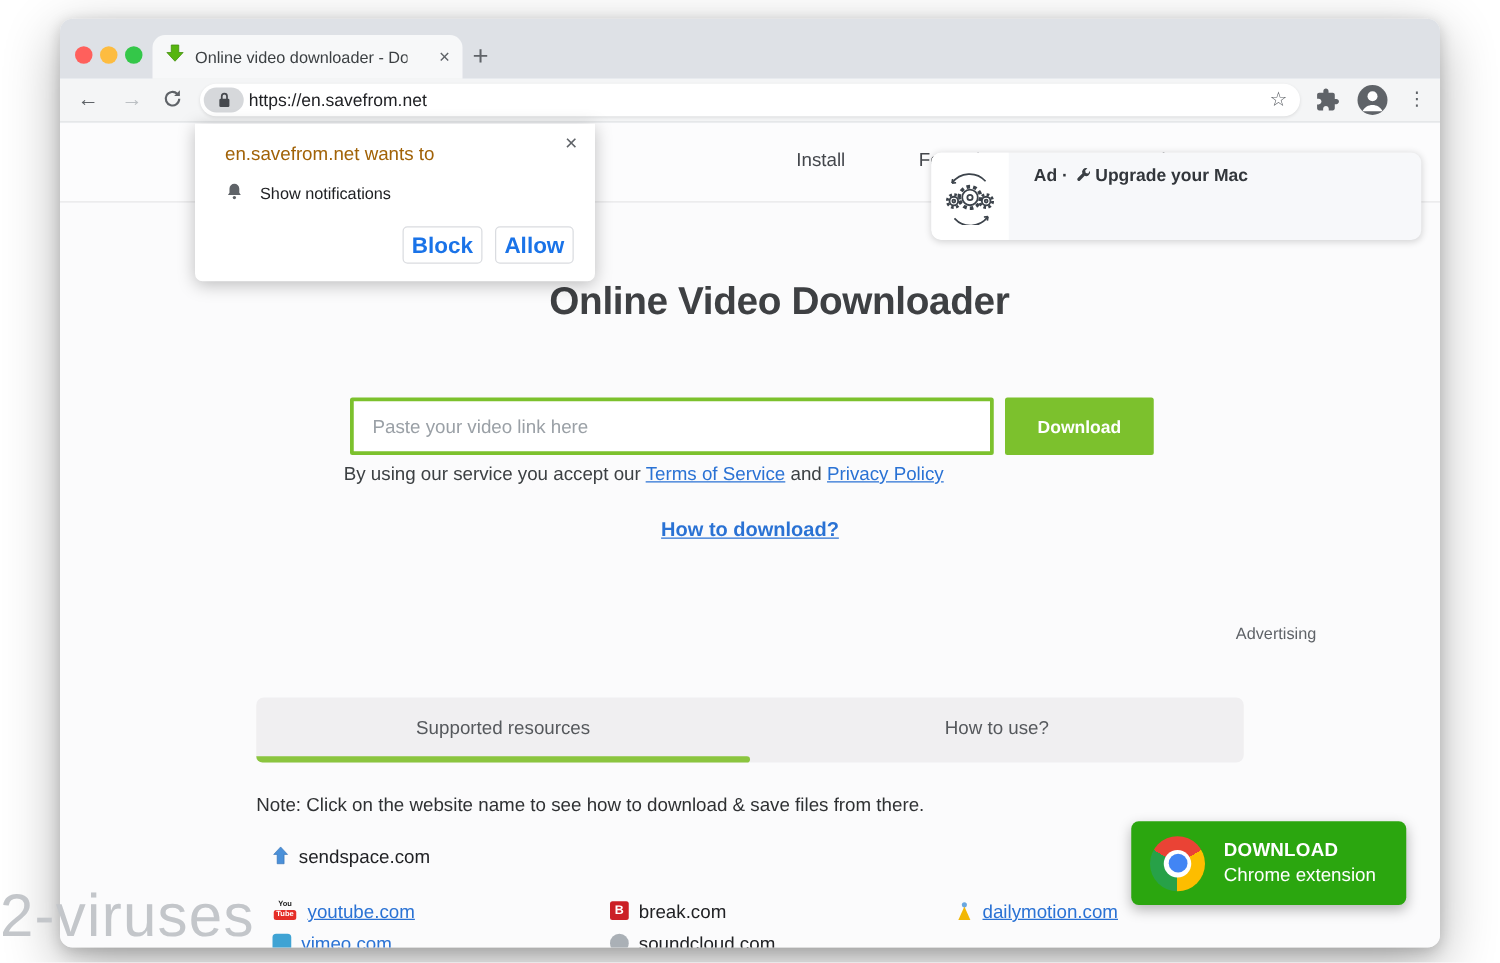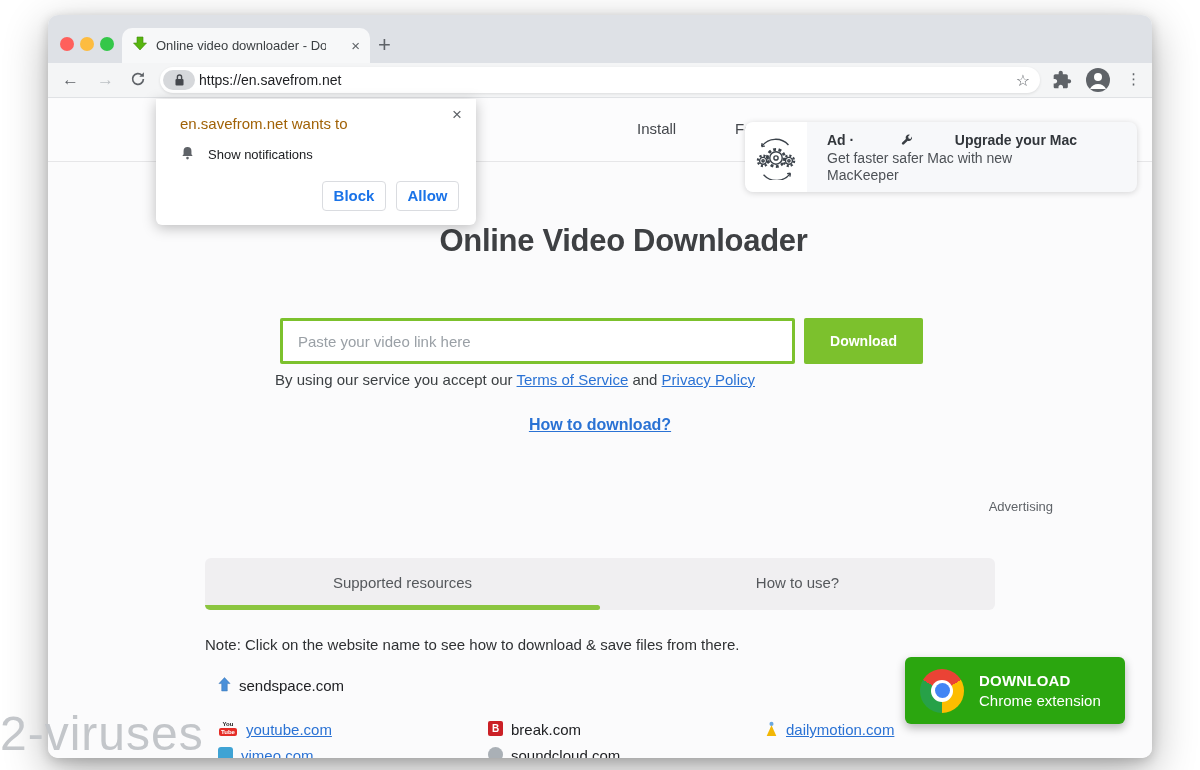--- a/index.html
+++ b/index.html
@@ -45,21 +45,21 @@
   .ad-line1 { font-size:14px; font-weight:bold; color:#32363b; display:flex; align-items:center; gap:2px;justify-content:space-between; }
   .ad-line2 { font-size:14px; color:#4d5156; width:250px; line-height:17px; margin-top:2px; }
 
   
   .dialog { position:absolute; left:108px; top:0; width:320px; height:126px; background:#fff; border-radius:0 0 6px 6px;
     box-shadow:0 3px 14px rgba(0,0,0,.25); z-index:40; }
   .dlg-title { position:absolute; left:24px; top:16px; font-size:15px; color:#a16207; }
   .dlg-perm { position:absolute; left:24px; top:46px; display:flex; align-items:center; gap:13px; font-size:13px; color:#202124; }
   .dlg-close { position:absolute; left:296px; top:6px; font-size:17px; color:#5f6368; }
   .dlg-btn { position:absolute; top:82px; height:30px; background:#fff; border:1px solid #dadce0; border-radius:4px;
-    color:#1a73e8; font-size:15px; font-weight:bold; font-family:"Liberation Sans",sans-serif; text-align:center; line-height:28px; }
+    color:#1a73e8; font-size:18px; font-weight:bold; font-family:"Liberation Sans",sans-serif; text-align:center; line-height:28px; }
   .dlg-block { left:166px; width:64px; }
   .dlg-allow { left:240px; width:63px; }
 
   .h1 { position:absolute; left:0; top:124px; width:100%; text-align:center; font-size:31px; font-weight:bold; color:#3e4043; letter-spacing:-0.3px;padding-left:47px; }
 
   .link-input { position:absolute; left:232px; top:219px; width:515px; height:46px; border:3px solid #7cc12d; border-radius:2px;
     padding:0 15px; font-size:15px; color:#333; background:#fff; font-family:"Liberation Sans",sans-serif; outline:none; }
   .link-input::placeholder { color:#9aa0a6; }
   .dl-btn { position:absolute; left:756px; top:219px; width:119px; height:46px; background:#7cc12d; border:none; border-radius:2px;
     color:#fff; font-size:14px; font-weight:bold; font-family:"Liberation Sans",sans-serif; }
@@ -188,21 +188,20 @@
         <div class="ad-text">
           <div class="ad-line1">
             <span>Ad ·</span>
             <span style="margin:0 1px 0 4px; display:inline-flex;">
               <svg width="13" height="13" viewBox="0 0 16 16">
                   <path d="M14.7 3.2a4 4 0 0 1-5.2 5L5 12.7a1.6 1.6 0 0 1-2.3-2.3L7.2 6a4 4 0 0 1 5-5.2L10 3l.6 2.4L13 6z" fill="#3a3f44"></path>
                 </svg>
             </span>
             <span>Upgrade your Mac</span>
           </div>
-          <div class="ad-line2">Get faster safer Mac with new MacKeeper</div>
         </div>
       </div>
 
       <div class="dialog">
         <div class="dlg-title">en.savefrom.net wants to</div>
         <div class="dlg-perm">
           <span>
             <svg width="15" height="16" viewBox="0 0 16 16" fill="#5f6368">
                 <path d="M8 1.6a4.2 4.2 0 0 0-4.2 4.2v3.4L2.5 11.3h11L12.2 9.2V5.8A4.2 4.2 0 0 0 8 1.6z"></path>
                 <circle cx="8" cy="13.4" r="1.4"></circle>

